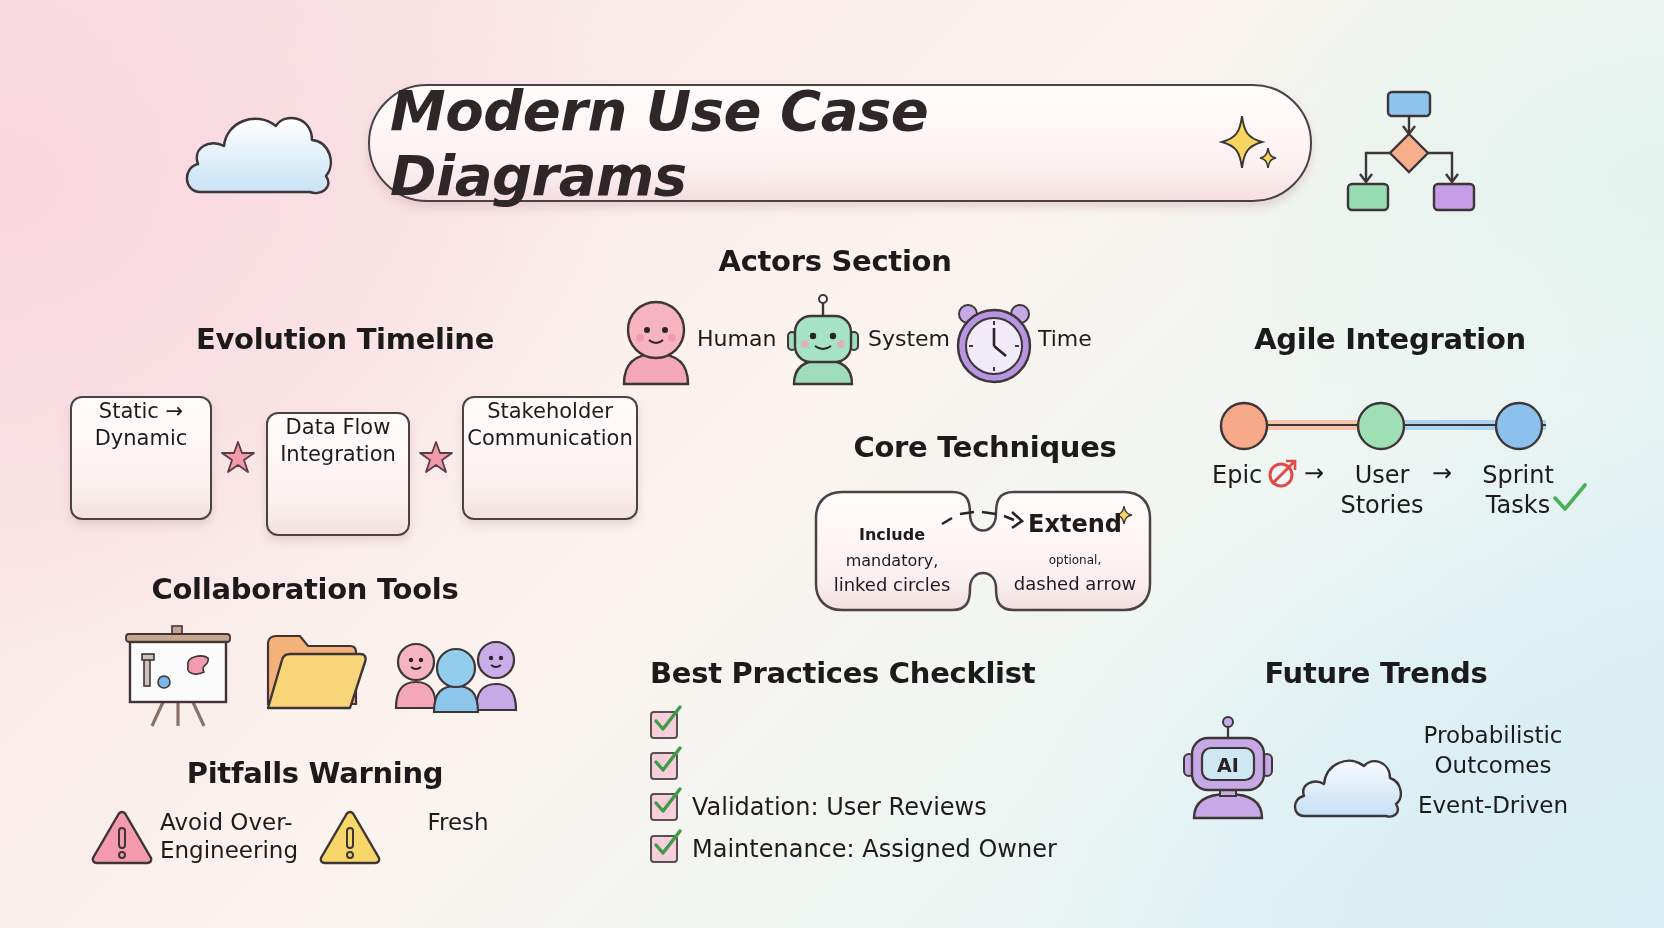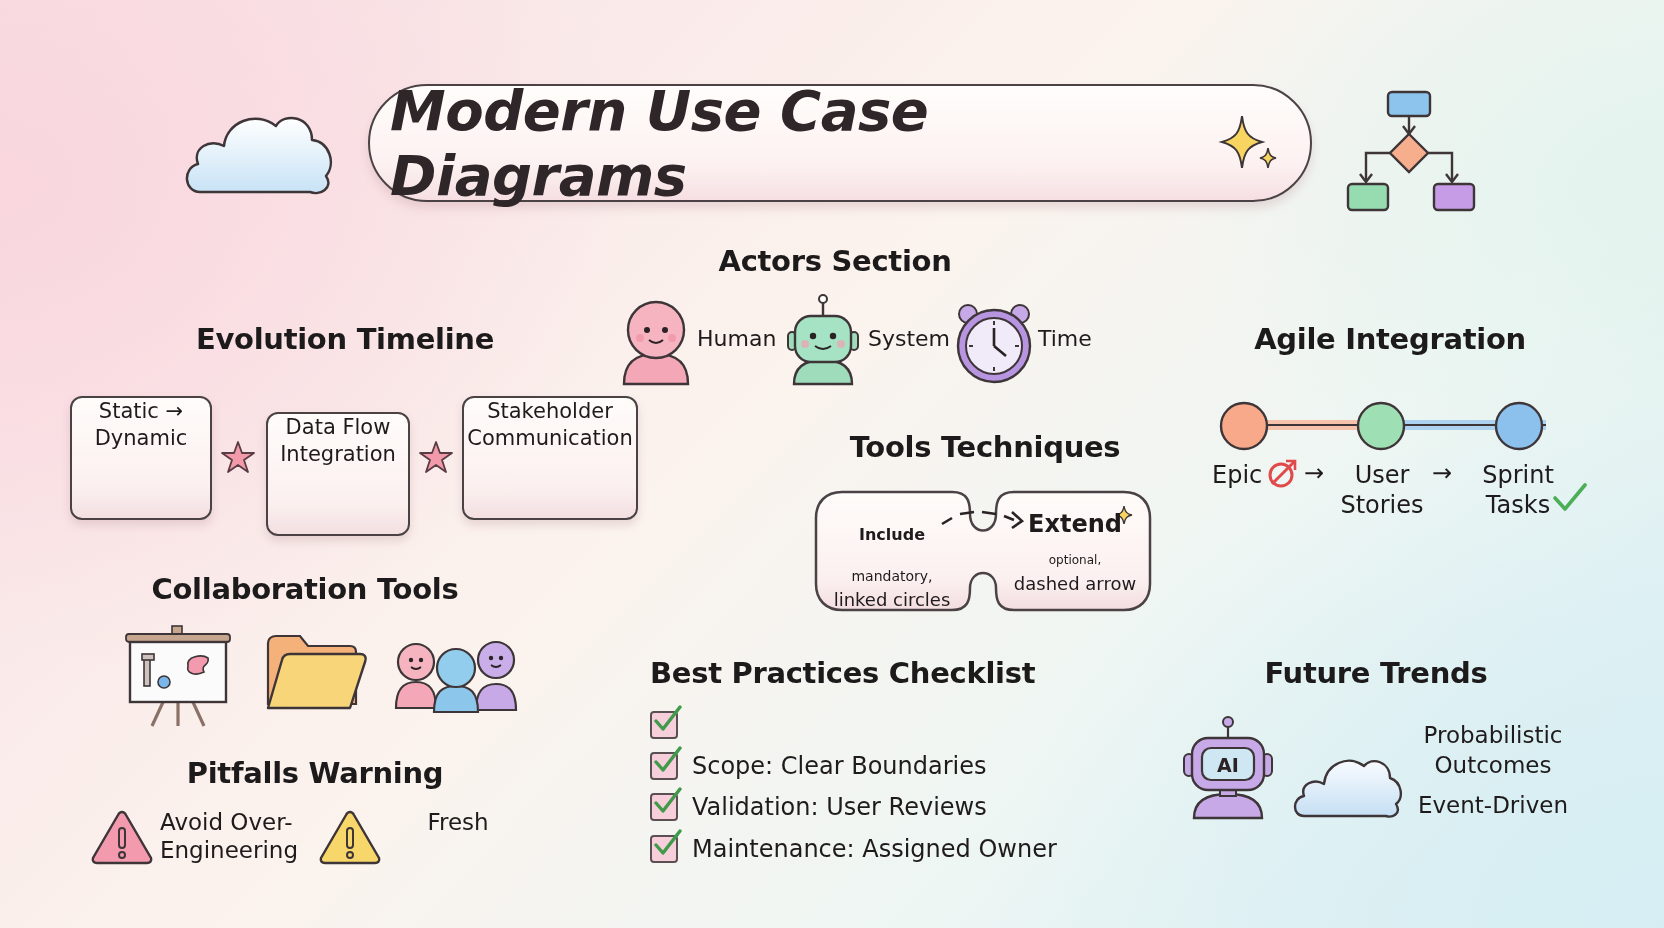--- a/index.html
+++ b/index.html
@@ -157,38 +157,38 @@
 <svg class="abs" style="left:418px;top:440px" width="36" height="34" viewBox="0 0 36 34">
   <path d="M18 2 L22 13 L34 13 L24 20 L28 32 L18 25 L8 32 L12 20 L2 13 L14 13 Z" fill="#f39aaa" stroke="#5a3d44" stroke-width="1.8" stroke-linejoin="round"></path>
 </svg>
 <div class="sketch-box" style="left:462px;top:396px;width:176px;height:124px">
   <div>
       <div>Stakeholder</div>
       <div>Communication</div>
     </div>
 </div>
 
-<div class="heading" style="left:840px;top:430px;width:290px">Tools Techniques</div>
+<div class="heading" style="left:840px;top:430px;width:290px">Core Techniques</div>
 
 <svg class="abs" style="left:812px;top:488px" width="342" height="128" viewBox="0 0 342 128">
   <defs>
     <linearGradient id="pg" x1="0" y1="0" x2="0" y2="1">
       <stop offset="0" stop-color="#fffcfa"></stop>
         <stop offset="0.75" stop-color="#fbf0ef"></stop>
         <stop offset="1" stop-color="#f3dde0"></stop>
     </linearGradient>
   </defs>
   <path d="M30 4 L140 4 C156 4 158 14 158 26 C158 48 184 48 184 26 C184 14 186 4 202 4 L312 4 C328 4 338 14 338 30 L338 96 C338 112 328 122 312 122 L202 122 C186 122 184 112 184 100 C184 80 158 80 158 100 C158 112 156 122 140 122 L30 122 C14 122 4 112 4 96 L4 30 C4 14 14 4 30 4 Z" fill="url(#pg)" stroke="#4a4244" stroke-width="2.5"></path>
   <path d="M130 36 L140 30 M148 26 L162 24 M170 24 L184 26 M192 28 L202 32" stroke="#2a2224" stroke-width="2.6" fill="none"></path>
   <path d="M200 24 L210 33 L200 40" stroke="#2a2224" stroke-width="2.6" fill="none"></path>
   <path d="M312 18 C313 24 315 26 320 27 C315 28 313 30 312 36 C311 30 309 28 304 27 C309 26 311 24 312 18 Z" fill="#f7d560" stroke="#3d3537" stroke-width="1.4"></path>
 </svg>
 <div class="abs" style="left:822px;top:510px;width:140px;text-align:center">
   <div style="font-size:16px;font-weight:bold;margin-top:15px;">Include</div>
-  <div style="font-size:14px;line-height:24px;margin-top:20px">mandatory,</div>
+  <div style="font-size:16px;line-height:24px;margin-top:5px">mandatory,</div>
   <div style="font-size:18px;line-height:24px">linked circles</div>
 </div>
 <div class="abs" style="left:1002px;top:510px;width:146px;text-align:center">
   <div style="font-size:24px;font-weight:bold;">Extend</div>
   <div style="font-size:12px;line-height:24px;margin-top:10px">optional,</div>
   <div style="font-size:18px;line-height:24px">dashed arrow</div>
 </div>
 
 <div class="heading" style="left:1240px;top:322px;width:300px">Agile Integration</div>
 
@@ -285,21 +285,20 @@
         <path d="M4 16 L11 24 L28 2" fill="none" stroke="#3f9a4a" stroke-width="3.4" stroke-linecap="round" stroke-linejoin="round"></path>
       </svg>
   </span>
 </div>
 <div class="check-item" style="top:749px">
   <span class="check-box">
     <svg width="32" height="30" viewBox="0 0 32 30" style="position:absolute;left:0;top:-8px">
         <path d="M4 16 L11 24 L28 2" fill="none" stroke="#3f9a4a" stroke-width="3.4" stroke-linecap="round" stroke-linejoin="round"></path>
       </svg>
   </span>
-  <span class="check-text">Scope: Clear Boundaries</span>
 </div>
 <div class="check-item" style="top:790px">
   <span class="check-box">
     <svg width="32" height="30" viewBox="0 0 32 30" style="position:absolute;left:0;top:-8px">
         <path d="M4 16 L11 24 L28 2" fill="none" stroke="#3f9a4a" stroke-width="3.4" stroke-linecap="round" stroke-linejoin="round"></path>
       </svg>
   </span>
   <span class="check-text">Validation: User Reviews</span>
 </div>
 <div class="check-item" style="top:832px">

